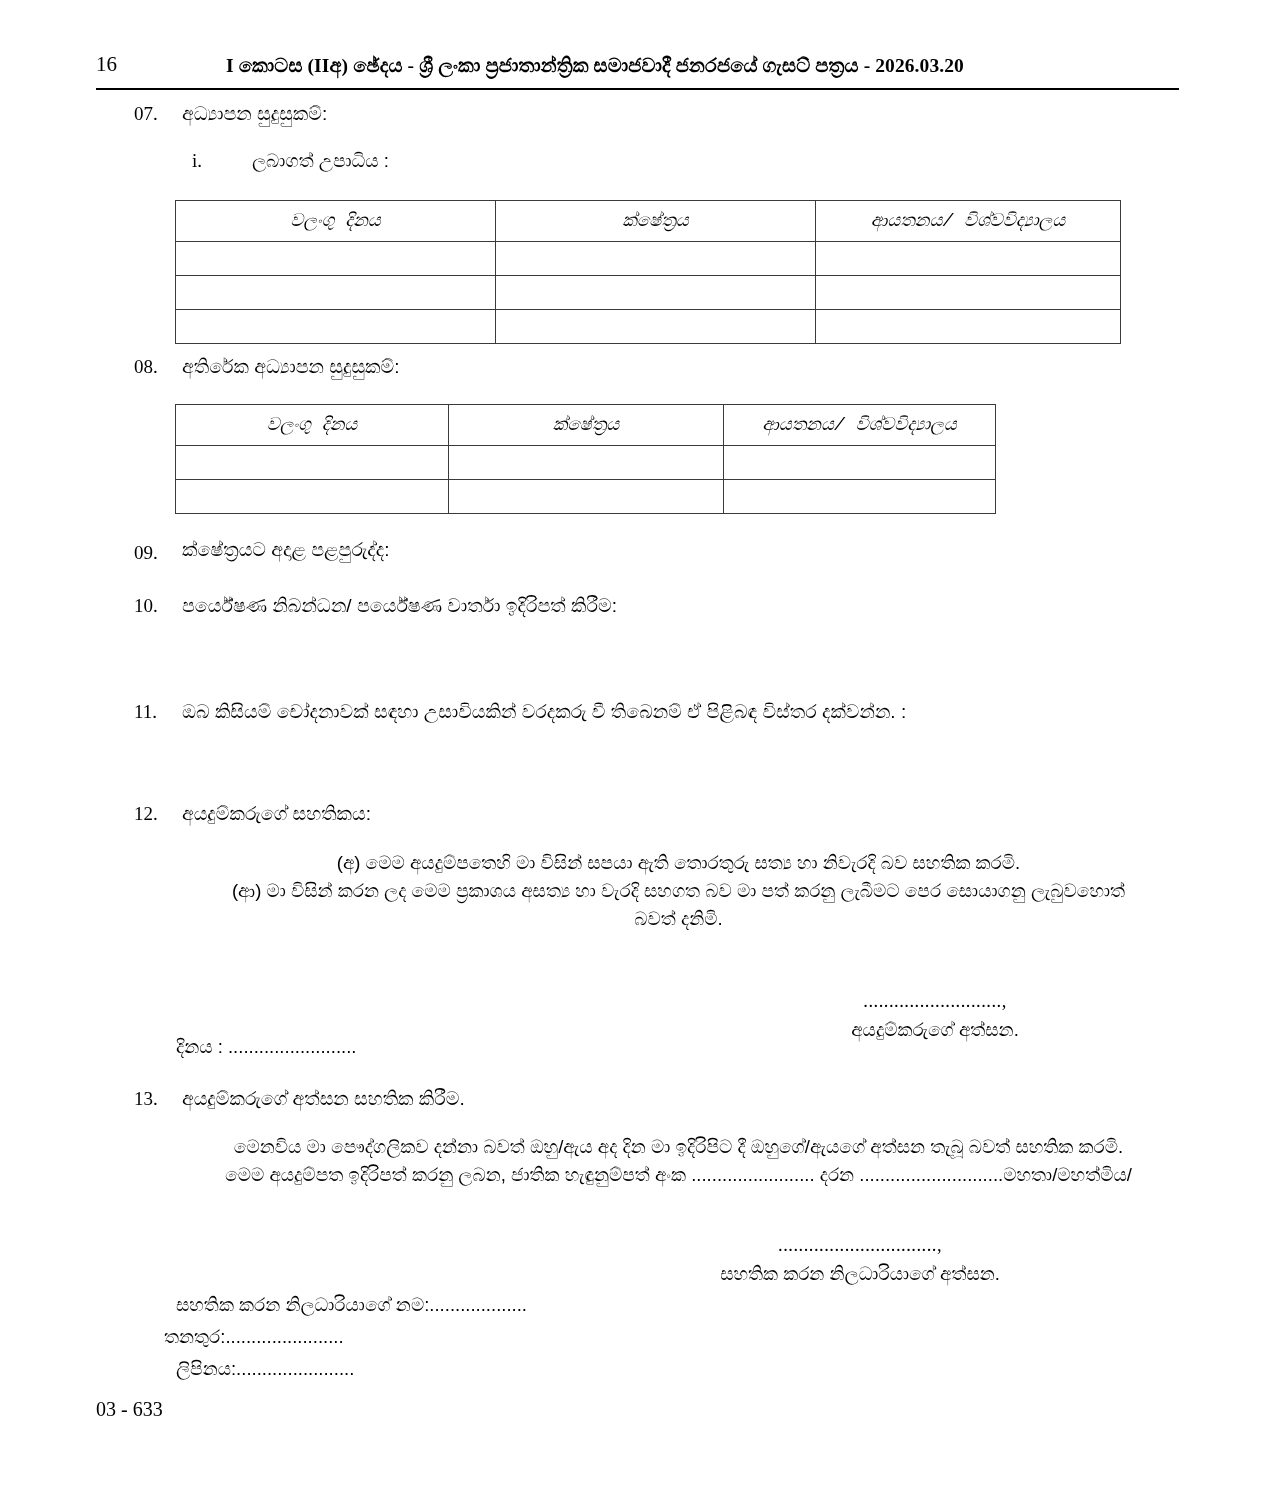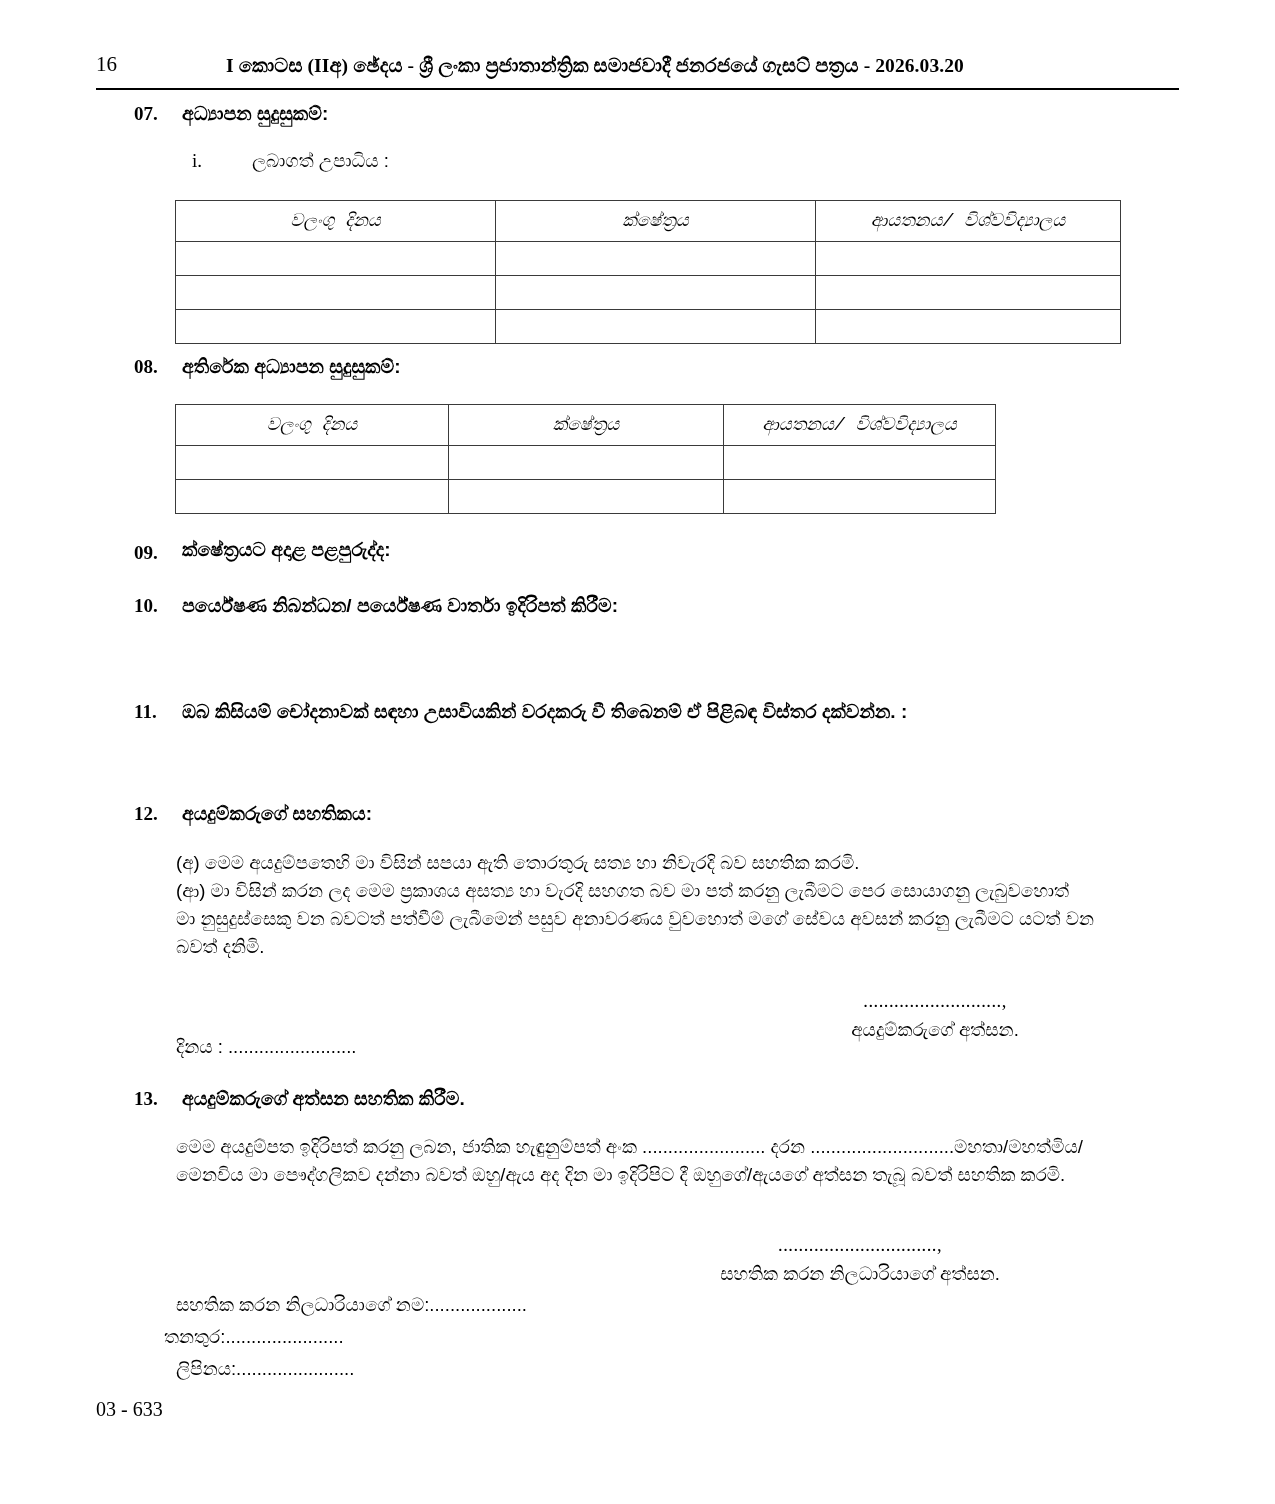--- a/index.html
+++ b/index.html
@@ -50,21 +50,20 @@
     width: 1083px;
     height: 0;
     border-top: 2.4px solid #000;
   }
 
   
   .numbered-item {
     position: absolute;
     display: flex;
     align-items: baseline;
-    font-weight: bold;
   }
   .numbered-item .num {
     flex: 0 0 48px;
     font-size: 19px;
     font-family: "Liberation Serif", serif;
   }
   .numbered-item .body {
     font-size: 19px;
   }
 
@@ -108,21 +107,22 @@
   table.form-table td.empty-cell {
     height: 33px;
   }
 
   
   .para-block {
     position: absolute;
     font-family: "Liberation Sans", "DejaVu Sans", sans-serif;
     font-size: 18.5px;
     line-height: 1.52;
-    text-align: left;
+    text-align: center;
+    margin-left: 20px;
   }
   .para-block .line { white-space: nowrap; }
 
   .sig-block {
     position: absolute;
     text-align: center;
     font-family: "Liberation Sans", "DejaVu Sans", sans-serif;
     font-size: 18.5px;
     line-height: 1.5;
   }
@@ -247,39 +247,38 @@
   </div>
 
   <div class="numbered-item" style="left:134px; top:800px;">
     <span class="num">12.</span>
     <span class="body sin">අයදුම්කරුගේ සහතිකය:</span>
   </div>
 
   <div class="para-block" style="left:176px; top:849px; width:965px;">
     <div class="line">(අ) මෙම අයදුම්පතෙහි මා විසින් සපයා ඇති තොරතුරු සත්‍ය හා නිවැරදි බව සහතික කරමි.</div>
     <div class="line">(ආ) මා විසින් කරන ලද මෙම ප්‍රකාශය අසත්‍ය හා වැරදි සහගත බව මා පත් කරනු ලැබීමට පෙර සොයාගනු ලැබුවහොත්</div>
-    <div class="line">මා නුසුදුස්සෙකු වන බවටත් පත්වීම් ලැබීමෙන් පසුව අනාවරණය වුවහොත් මගේ සේවය අවසන් කරනු ලැබීමට යටත් වන</div>
     <div class="line">බවත් දනිමි.</div>
   </div>
 
   <div class="sig-block" style="left:780px; top:988px; width:310px;">
     <div class="sig-dots">...........................,</div>
     <div>අයදුම්කරුගේ අත්සන.</div>
   </div>
 
   <div class="plain-line" style="left:176px; top:1036px;">දිනය : .........................</div>
 
   <div class="numbered-item" style="left:134px; top:1085px;">
     <span class="num">13.</span>
     <span class="body sin">අයදුම්කරුගේ අත්සන සහතික කිරීම.</span>
   </div>
 
   <div class="para-block" style="left:176px; top:1133px; width:965px;">
+    <div class="line">මෙනවිය මා පෞද්ගලිකව දන්නා බවත් ඔහු/ඇය අද දින මා ඉදිරිපිට දී ඔහුගේ/ඇයගේ අත්සන තැබූ බවත් සහතික කරමි.</div>
     <div class="line">මෙම අයදුම්පත ඉදිරිපත් කරනු ලබන, ජාතික හැඳුනුම්පත් අංක ........................ දරන ............................මහතා/මහත්මිය/</div>
-    <div class="line">මෙනවිය මා පෞද්ගලිකව දන්නා බවත් ඔහු/ඇය අද දින මා ඉදිරිපිට දී ඔහුගේ/ඇයගේ අත්සන තැබූ බවත් සහතික කරමි.</div>
   </div>
 
   <div class="sig-block" style="left:700px; top:1232px; width:320px;">
     <div class="sig-dots">...............................,</div>
     <div>සහතික කරන නිලධාරියාගේ අත්සන.</div>
   </div>
 
   <div class="plain-line" style="left:176px; top:1294px;">සහතික කරන නිලධාරියාගේ නම:...................</div>
   <div class="plain-line" style="left:164px; top:1326px;">තනතුර:.......................</div>
   <div class="plain-line" style="left:176px; top:1358px;">ලිපිනය:.......................</div>

